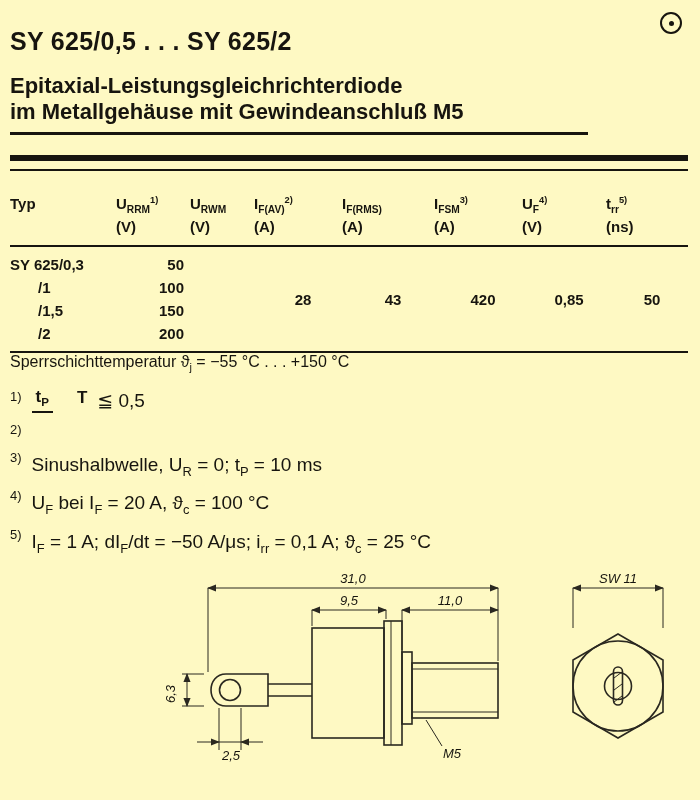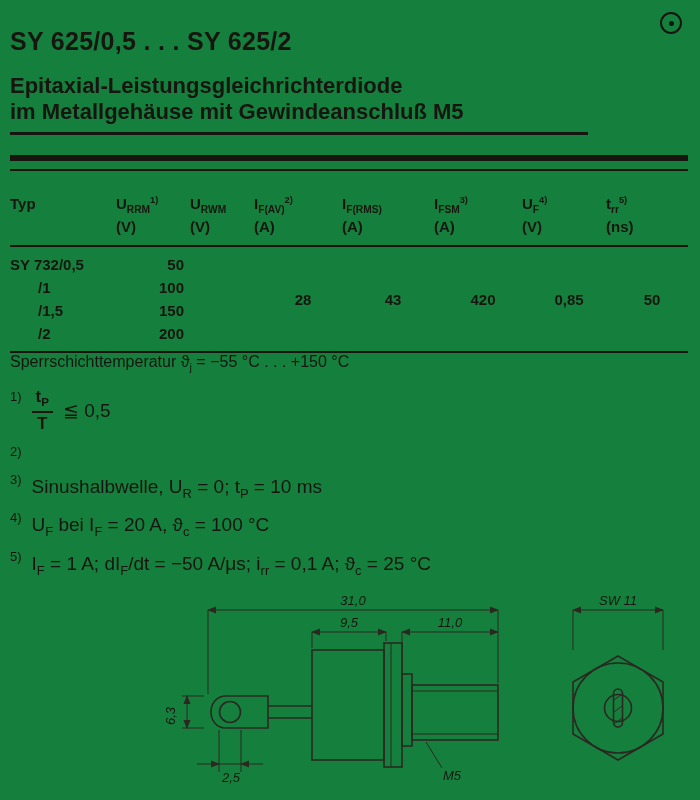--- a/index.html
+++ b/index.html
@@ -8,21 +8,21 @@
     background: #e9e6de;
     font-family: "Liberation Sans", "DejaVu Sans", sans-serif;
     color: #17150f;
   }
   .page {
     position: relative;
     width: 700px; height: 800px;
     box-sizing: border-box;
     padding: 10px 12px 0 10px;
     overflow: hidden;
-    background: #15803d;
+    background: #fef9c3;
   }
   .title { font-size: 25px; font-weight: 700; letter-spacing: .3px; }
   .corner {
     position: absolute; top: 12px; right: 18px;
     width: 18px; height: 18px;
     border: 2px solid #17150f; border-radius: 50%;
   }
   .corner i {
     position: absolute; left: 50%; top: 50%;
     width: 5px; height: 5px; margin: -2.5px 0 0 -2.5px;
@@ -55,22 +55,22 @@
   td.shared { vertical-align: middle; text-align: center; padding-left: 10px; }
   .rule { height: 2px; background: #17150f; margin-top: 6px; }
 
   .temp-line { font-size: 16px; }
 
   .footnote { display: flex; align-items: flex-start; margin-top: 12px; font-size: 19px; line-height: 1.22; }
   .footnote.with-frac { align-items: center; margin-top: 14px; }
   .fnm { font-size: 13px; margin-right: 10px; position: relative; top: -3px; flex: 0 0 auto; }
   .footnote.with-frac .fnm { align-self: flex-start; top: 2px; }
   .frac {
-    display: inline-flex; flex-direction: column; align-items: center;
-    font-size: 17px; font-weight: 700; margin-right: 10px;
+    display: inline-flex; flex-direction: row; align-items: flex-start;
+    font-size: 17px; font-weight: 700; margin-right: 10px; gap: 24px;
   }
   .frac .fnum { border-bottom: 2px solid #17150f; padding: 0 4px 1px; }
   .frac .fden { padding-top: 1px; }
 
   svg.drawing { display: block; margin-top: 12px; margin-left: -10px; }
   .ln  { stroke: #2a2820; stroke-width: 1.6; fill: none; }
   .thin{ stroke: #2a2820; stroke-width: 1; fill: none; }
   .dim {
     font-size: 13px; font-style: italic; fill: #17150f;
     text-anchor: middle; font-family: "Liberation Sans", "DejaVu Sans", sans-serif;
@@ -113,21 +113,21 @@
         <th><span class="sym">U<sub>RWM</sub></span><span class="unit">(V)</span></th>
         <th><span class="sym">I<sub>F(AV)</sub><sup>2)</sup></span><span class="unit">(A)</span></th>
         <th><span class="sym">I<sub>F(RMS)</sub></span><span class="unit">(A)</span></th>
         <th><span class="sym">I<sub>FSM</sub><sup>3)</sup></span><span class="unit">(A)</span></th>
         <th><span class="sym">U<sub>F</sub><sup>4)</sup></span><span class="unit">(V)</span></th>
         <th><span class="sym">t<sub>rr</sub><sup>5)</sup></span><span class="unit">(ns)</span></th>
       </tr>
     </thead>
     <tbody>
       <tr>
-        <td class="typ">SY 732/0,5</td>
+        <td class="typ">SY 625/0,3</td>
         <td class="num">50</td>
         <td class="shared" rowspan="4"></td>
         <td class="shared" rowspan="4">28</td>
         <td class="shared" rowspan="4">43</td>
         <td class="shared" rowspan="4">420</td>
         <td class="shared" rowspan="4">0,85</td>
         <td class="shared" rowspan="4">50</td>
       </tr>
       <tr>
         <td class="typ indent">/1</td>

